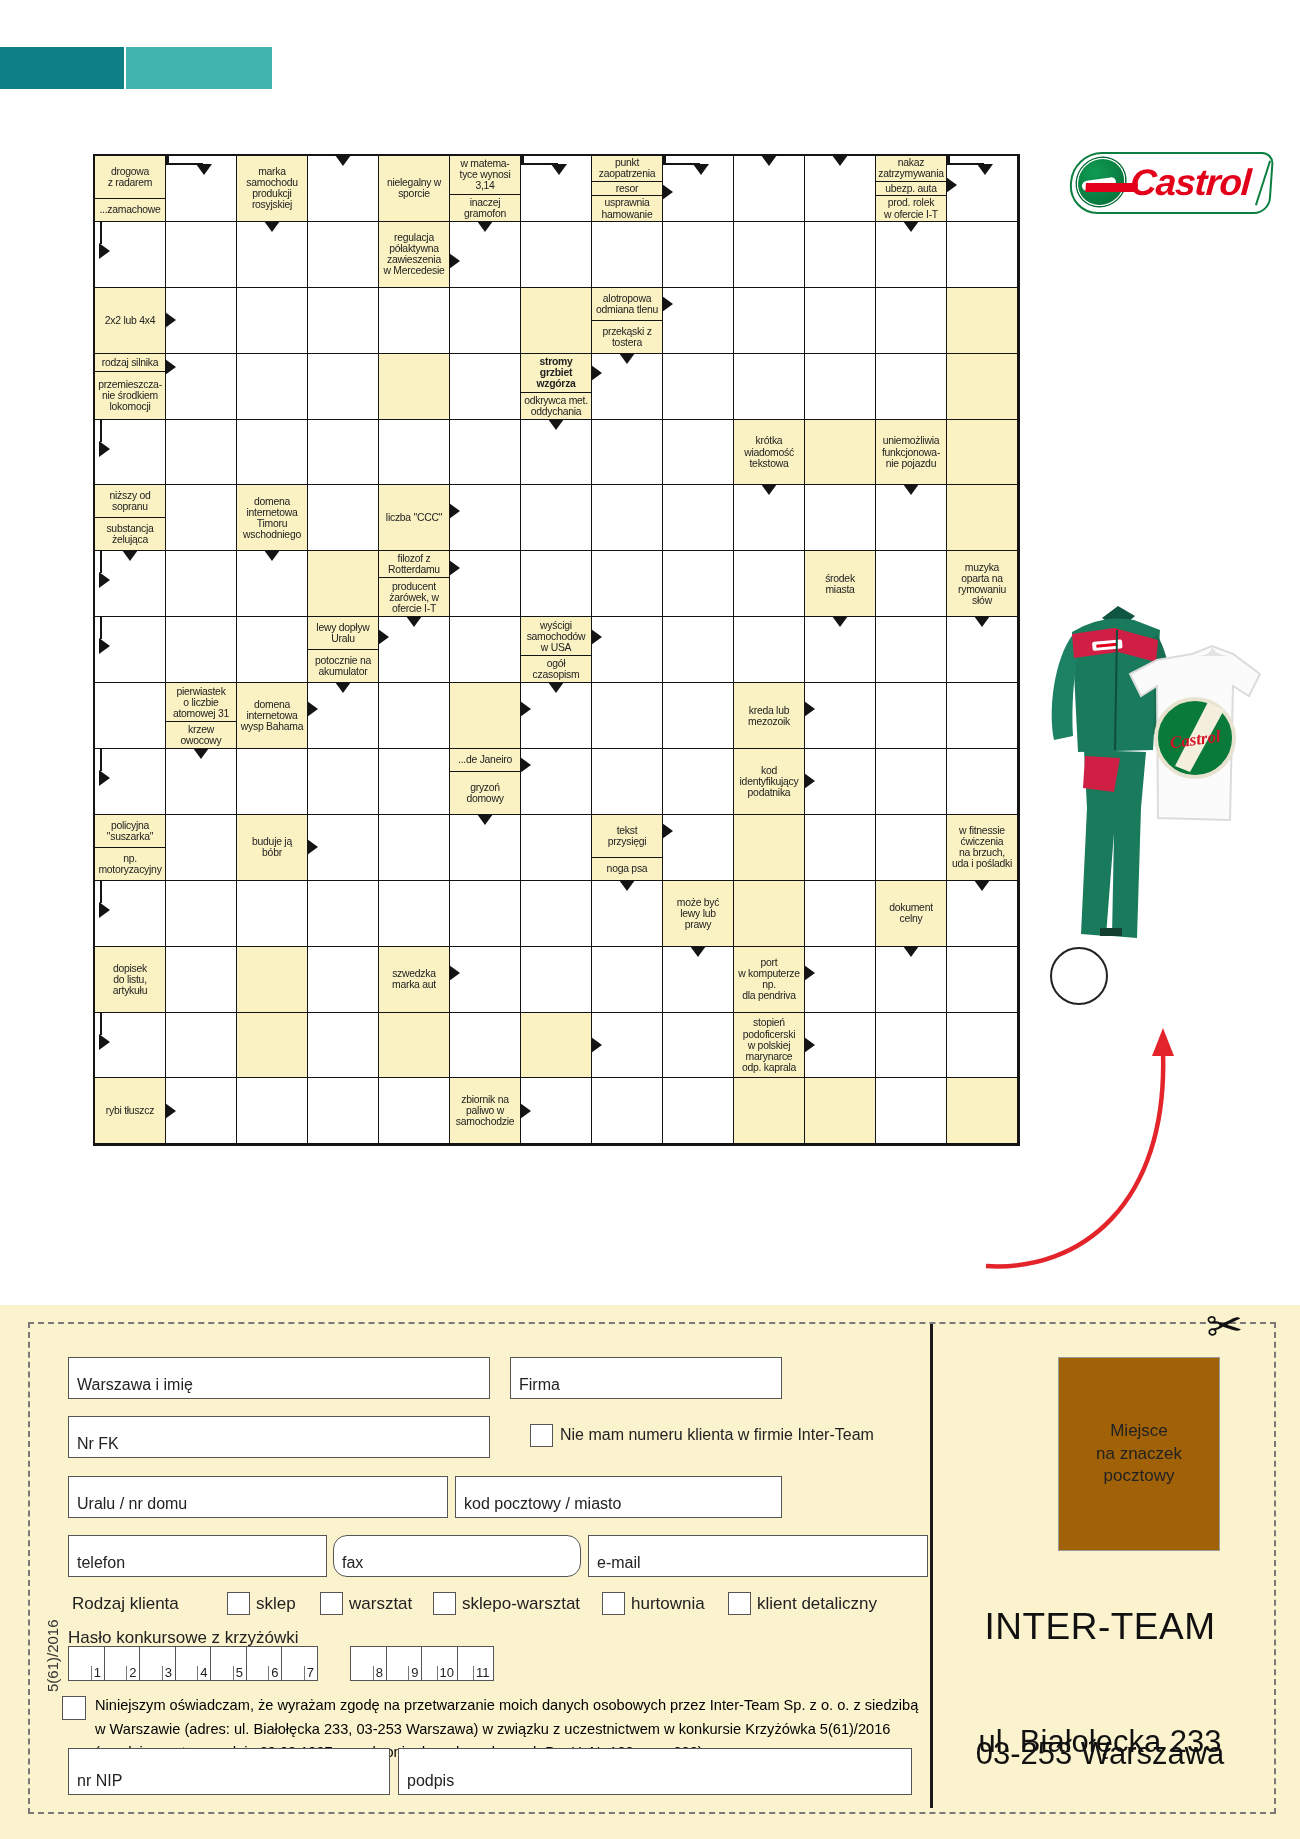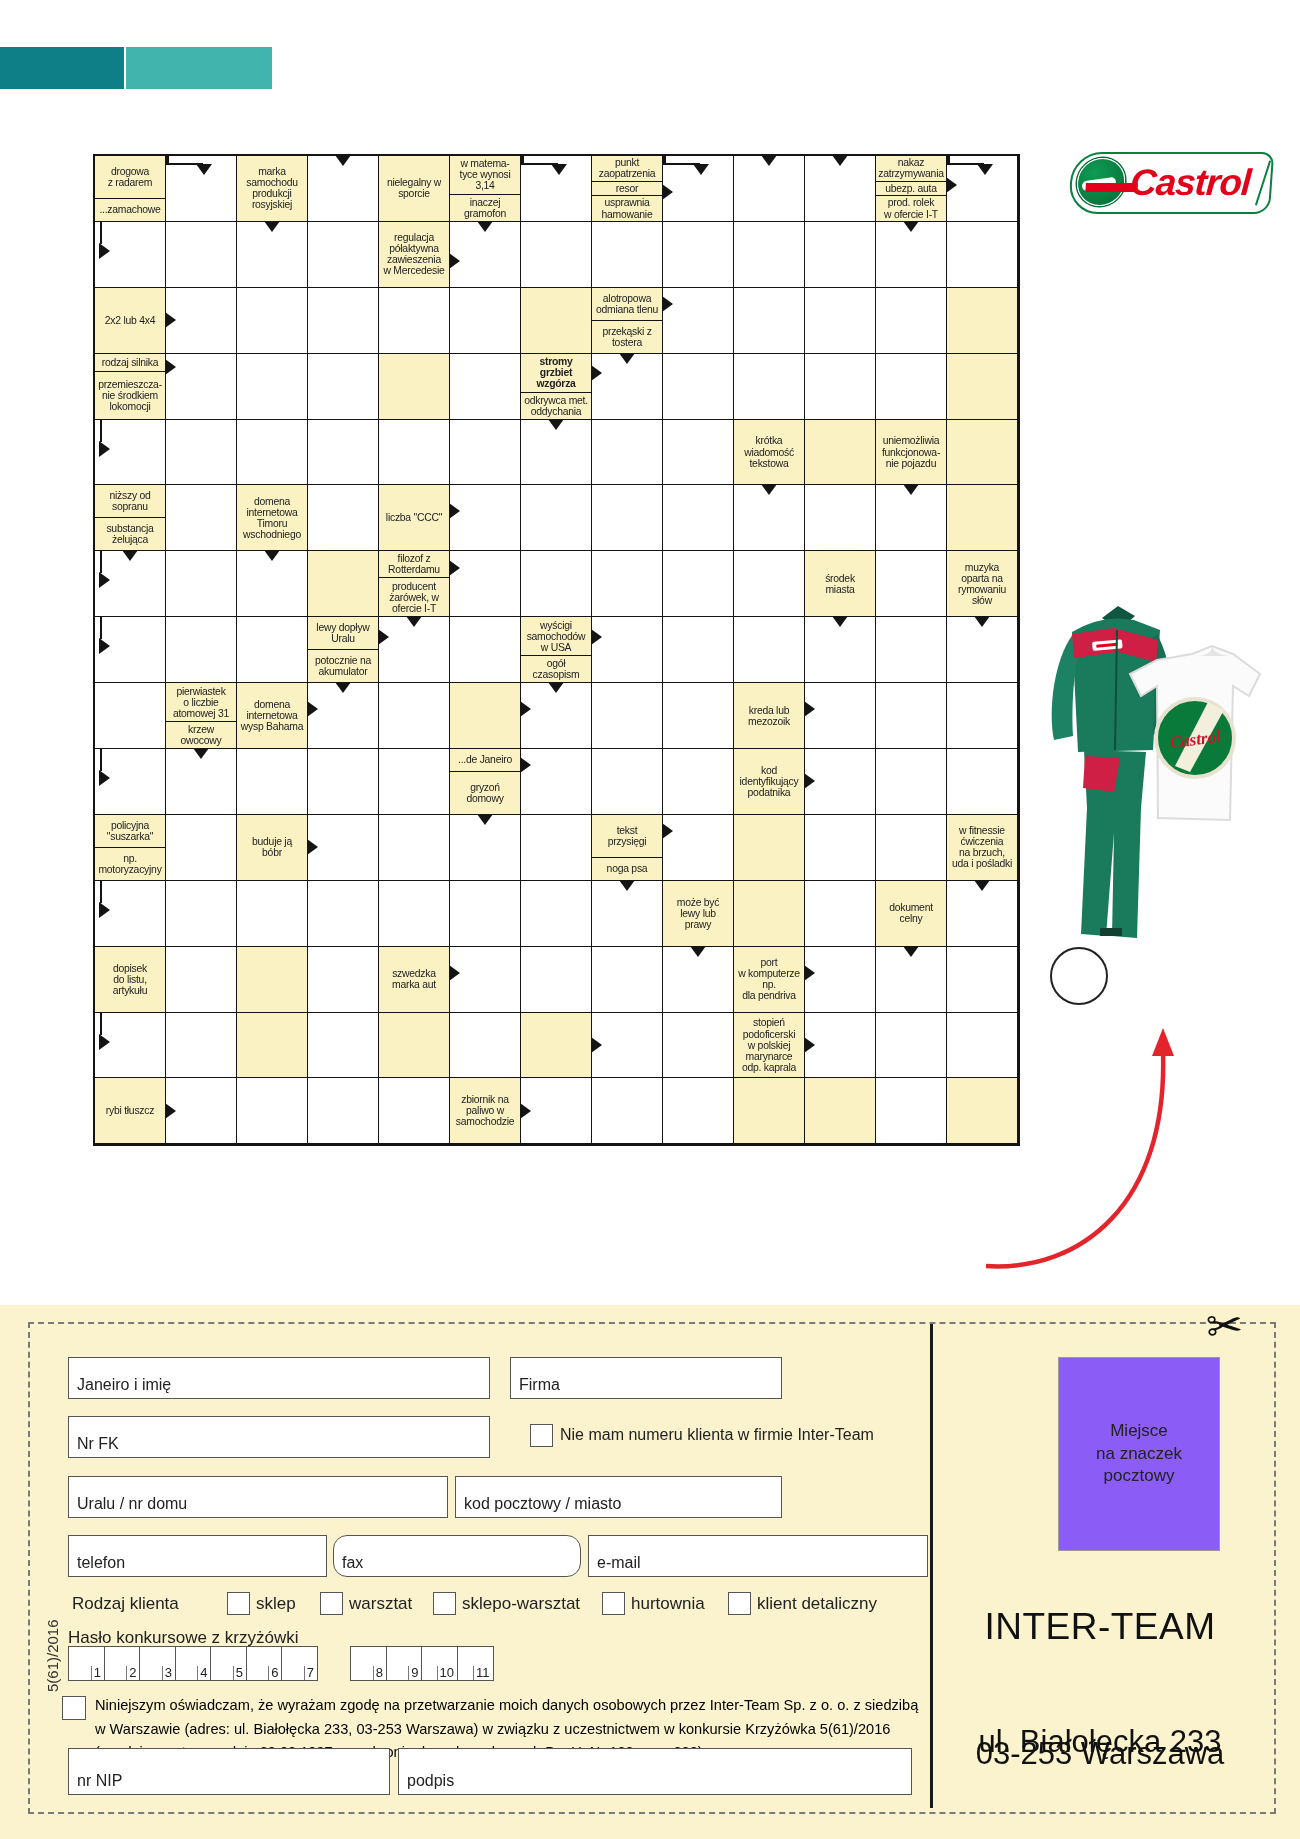--- a/index.html
+++ b/index.html
@@ -54,21 +54,21 @@
   .cblabel{position:absolute;font-size:17px;color:#222;}
   .small-label{position:absolute;font-size:17px;color:#222;}
 
   .pw-group{position:absolute;display:flex;}
   .pw-cell{width:35px;height:33px;background:#fff;border:1.5px solid #555;margin-right:-1.5px;position:relative;}
   .pw-cell span{position:absolute;right:3px;bottom:0px;font-size:13px;color:#222;border-left:1px solid #777;padding-left:2px;line-height:14px;}
 
   .consent{position:absolute;left:95px;top:1694px;width:840px;font-size:14.6px;line-height:1.62;color:#000000;}
   .issue-vert{position:absolute;left:30px;top:1612px;font-size:15px;color:#333;transform:rotate(-90deg);transform-origin:left top;translate:14px 80px;}
 
-  .stamp{left:1058px;top:1357px;width:160px;height:192px;background:#8b5cf6;border:1.5px solid #999;
+  .stamp{left:1058px;top:1357px;width:160px;height:192px;background:#a16207;border:1.5px solid #999;
          display:flex;align-items:center;justify-content:center;text-align:center;font-size:17px;line-height:1.35;white-space:pre-line;color:#222;}
   .it-name{left:930px;top:1606px;width:340px;text-align:center;font-size:37px;color:#111;letter-spacing:0.5px;}
   .it-addr1{left:930px;top:1688px;width:340px;text-align:center;font-size:31px;color:#111;margin-top:36px;}
   .it-addr2{left:930px;top:1736px;width:340px;text-align:center;font-size:31px;color:#111;}
 </style>
 </head>
 <body>
 
 <div class="abs bar1"></div>
 <div class="abs bar2"></div>
@@ -583,21 +583,21 @@
   <path d="M 46 266 C 140 272 228 205 223 52" stroke="#e3242b" stroke-width="4.5" fill="none"></path>
   <polygon points="223,28 212,56 234,56" fill="#e3242b"></polygon>
 </svg>
 
 <div class="abs coupon-bg"></div>
 <div class="abs coupon-border"></div>
 <div class="abs vdivider"></div>
 <div class="abs scissors">✂</div>
 
 <div class="fbox" style="left:68px;top:1357px;width:420px;height:40px;">
-  <span class="flabel">Janeiro i imię</span>
+  <span class="flabel">Warszawa i imię</span>
   </div>
 <div class="fbox" style="left:510px;top:1357px;width:270px;height:40px;">
   <span class="flabel">Firma</span>
   </div>
 
 <div class="fbox" style="left:68px;top:1416px;width:420px;height:40px;">
   <span class="flabel">Nr FK</span>
   </div>
 <div class="cb" style="left:530px;top:1424px;"></div>
 <span class="cblabel" style="left:560px;top:1426px;font-size:16px;">Nie mam numeru klienta w firmie Inter-Team</span>

